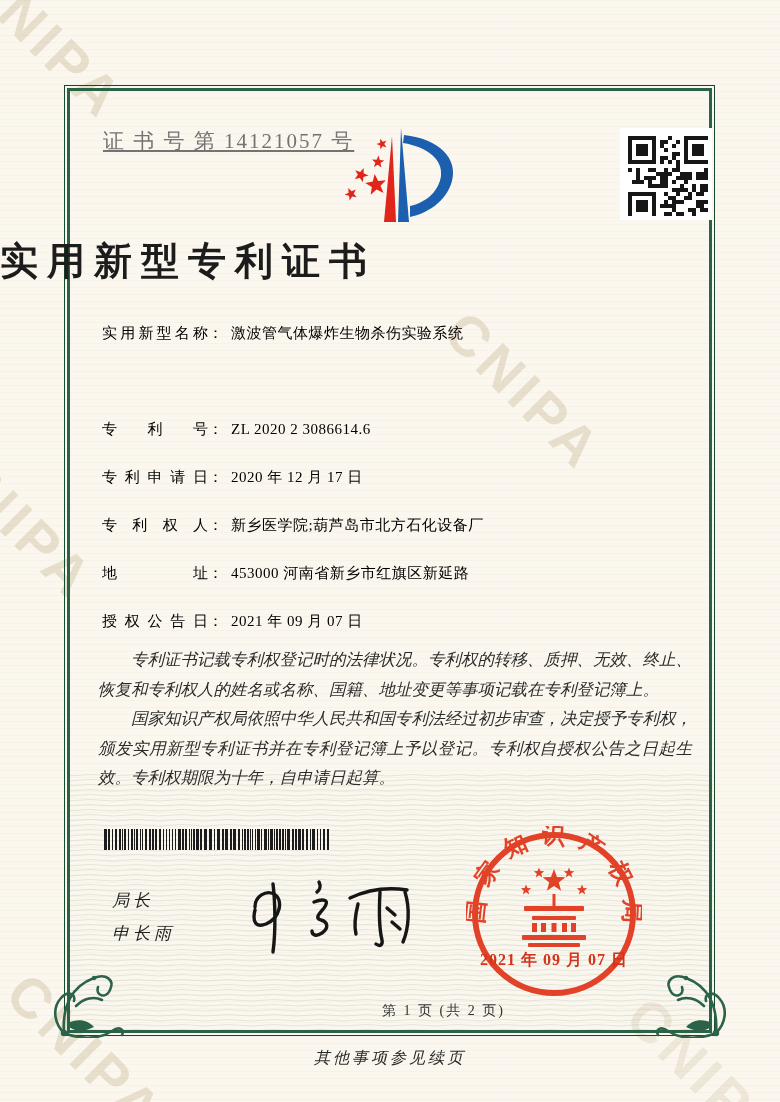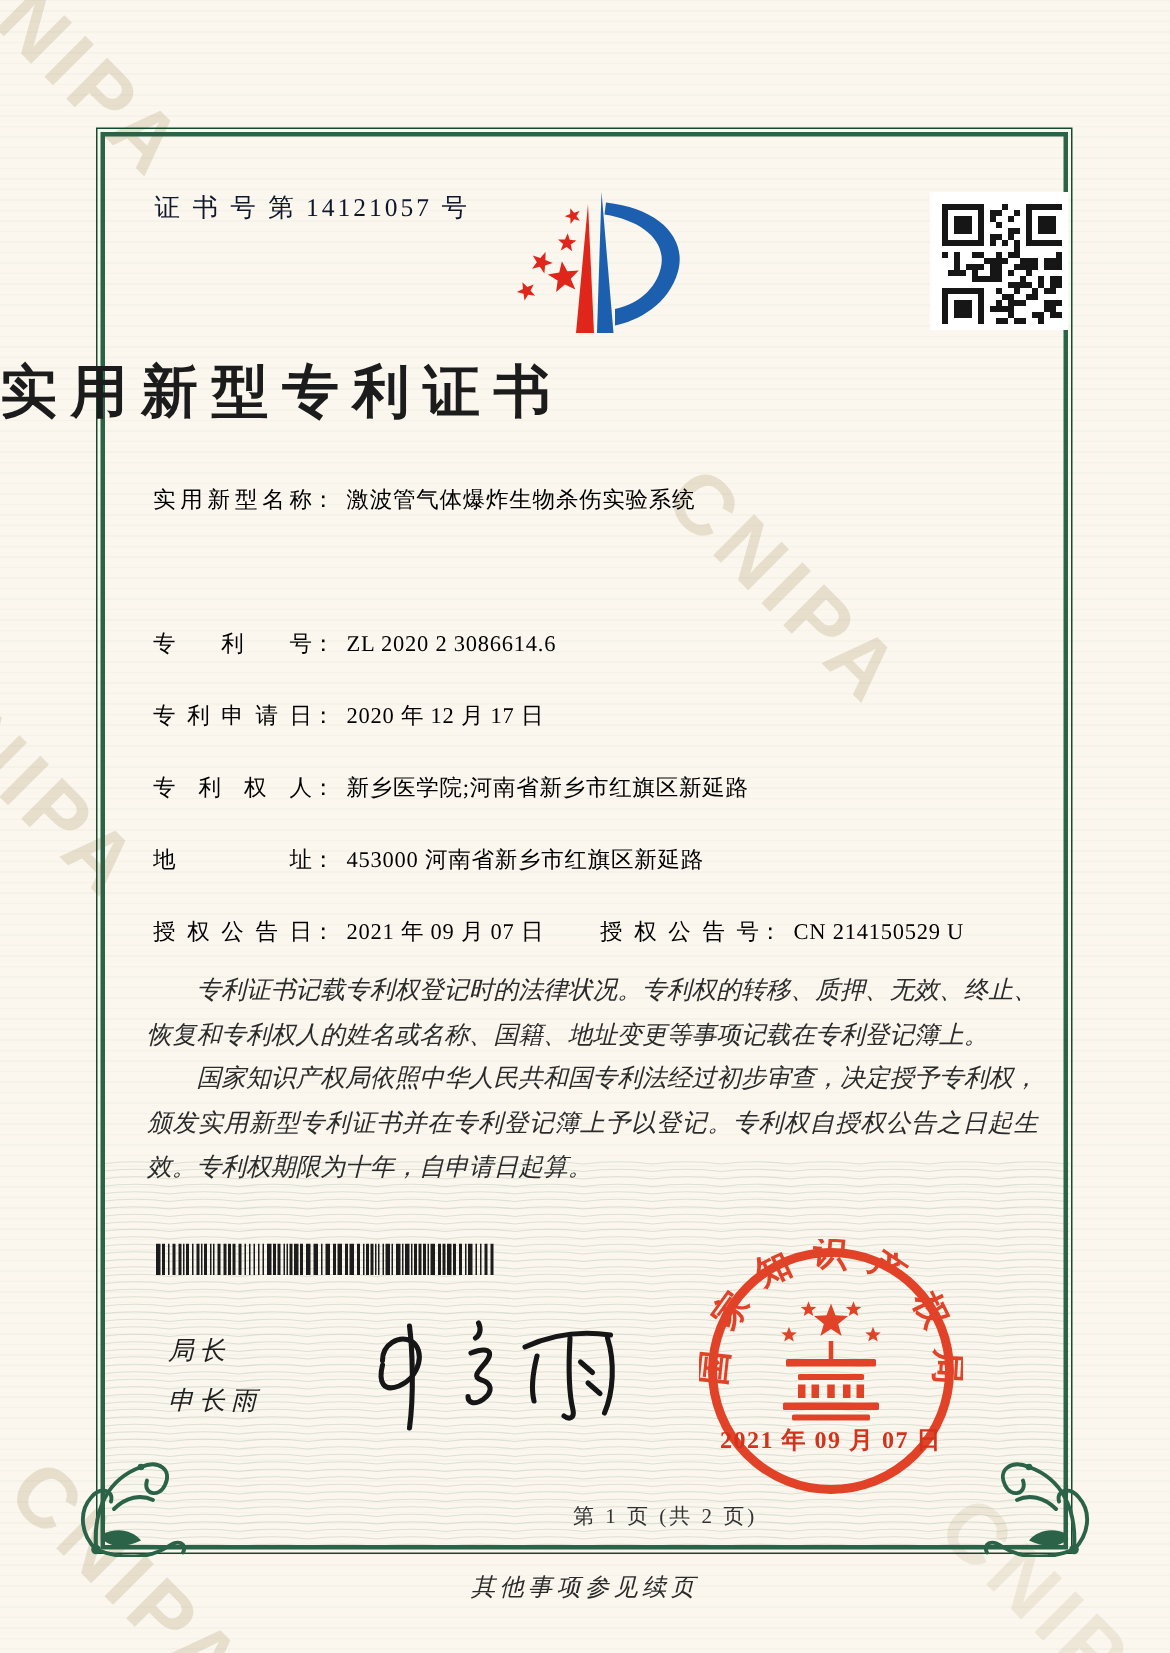--- a/index.html
+++ b/index.html
@@ -17,21 +17,21 @@
     font-weight:bold; font-size:56px; letter-spacing:5px; color:rgba(203,188,158,0.42);
     transform:rotate(45deg); white-space:nowrap; pointer-events:none; }
   .wm.faint { color:rgba(203,188,158,0.28); }
   
   .frame { position:absolute; left:64px; top:85px; width:651px; height:951px;
     border:1px solid #164a2e; }
   .frame::before { content:""; position:absolute; inset:2px; border:3px solid #2a6347; }
   
   .waves { position:absolute; left:67px; top:772px; pointer-events:none; }
   
-  .cert-no { position:absolute; left:103px; top:127px; font-size:17px; letter-spacing:2px; color:#0f172a; }
+  .cert-no { position:absolute; left:103px; top:127px; font-size:21px; letter-spacing:2px; color:#737373;text-decoration:underline; }
   
   .logo { position:absolute; left:328px; top:122px; }
   
   .qr { position:absolute; left:620px; top:128px; background:#fff; padding:4px; }
   
   .title { position:absolute; left:0; top:236px; width:100%; text-align:left;
     font-size:38px; font-weight:bold; letter-spacing:9px; color:#1c1c1c; }
   
   .field-row { position:absolute; left:102px; width:600px; font-size:15px; color:#000000; white-space:nowrap; }
   .flabel { display:inline-block; width:106px; text-align:justify; text-align-last:justify; vertical-align:top; }
@@ -392,30 +392,27 @@
   <div class="field-row" style="top:324px;">
     <span class="flabel">实用新型名称</span><span class="fcolon">：</span><span class="fvalue">激波管气体爆炸生物杀伤实验系统</span>
   </div>
   <div class="field-row" style="top:420px;">
     <span class="flabel">专利号</span><span class="fcolon">：</span><span class="fvalue">ZL 2020 2 3086614.6</span>
   </div>
   <div class="field-row" style="top:468px;">
     <span class="flabel">专利申请日</span><span class="fcolon">：</span><span class="fvalue">2020 年 12 月 17 日</span>
   </div>
   <div class="field-row" style="top:516px;">
-    <span class="flabel">专利权人</span><span class="fcolon">：</span><span class="fvalue">新乡医学院;河南省新乡市红旗区新延路</span>
+    <span class="flabel">专利权人</span><span class="fcolon">：</span><span class="fvalue">新乡医学院;葫芦岛市北方石化设备厂</span>
   </div>
   <div class="field-row" style="top:564px;">
     <span class="flabel">地址</span><span class="fcolon">：</span><span class="fvalue">453000 河南省新乡市红旗区新延路</span>
   </div>
   <div class="field-row" style="top:612px;">
     <span class="flabel">授权公告日</span><span class="fcolon">：</span><span class="fvalue">2021 年 09 月 07 日</span>
-    <span class="grant-pair">
-      <span class="flabel">授权公告号</span><span class="fcolon">：</span><span class="fvalue">CN 214150529 U</span>
-    </span>
   </div>
 
   <div class="body-text">
     <p>专利证书记载专利权登记时的法律状况。专利权的转移、质押、无效、终止、恢复和专利权人的姓名或名称、国籍、地址变更等事项记载在专利登记簿上。</p>
     <p>国家知识产权局依照中华人民共和国专利法经过初步审查，决定授予专利权，颁发实用新型专利证书并在专利登记簿上予以登记。专利权自授权公告之日起生效。专利权期限为十年，自申请日起算。</p>
   </div>
 
   <svg class="barcode" width="228" height="21">
     <g id="barcode-bars" fill="#1c1c1c">
         <rect x="0" y="0" width="3" height="21"></rect>

